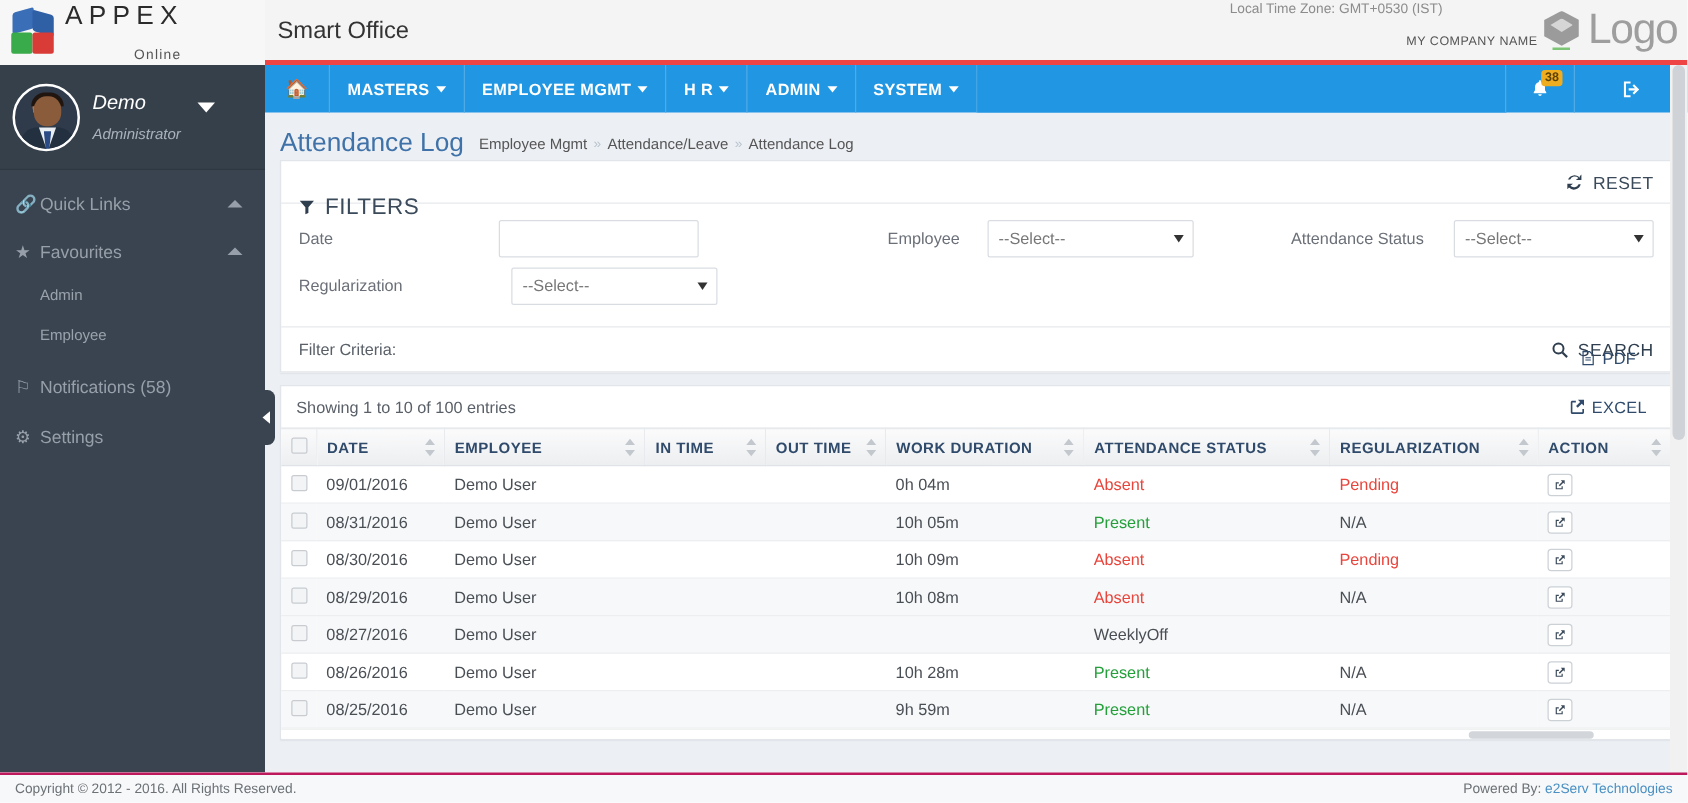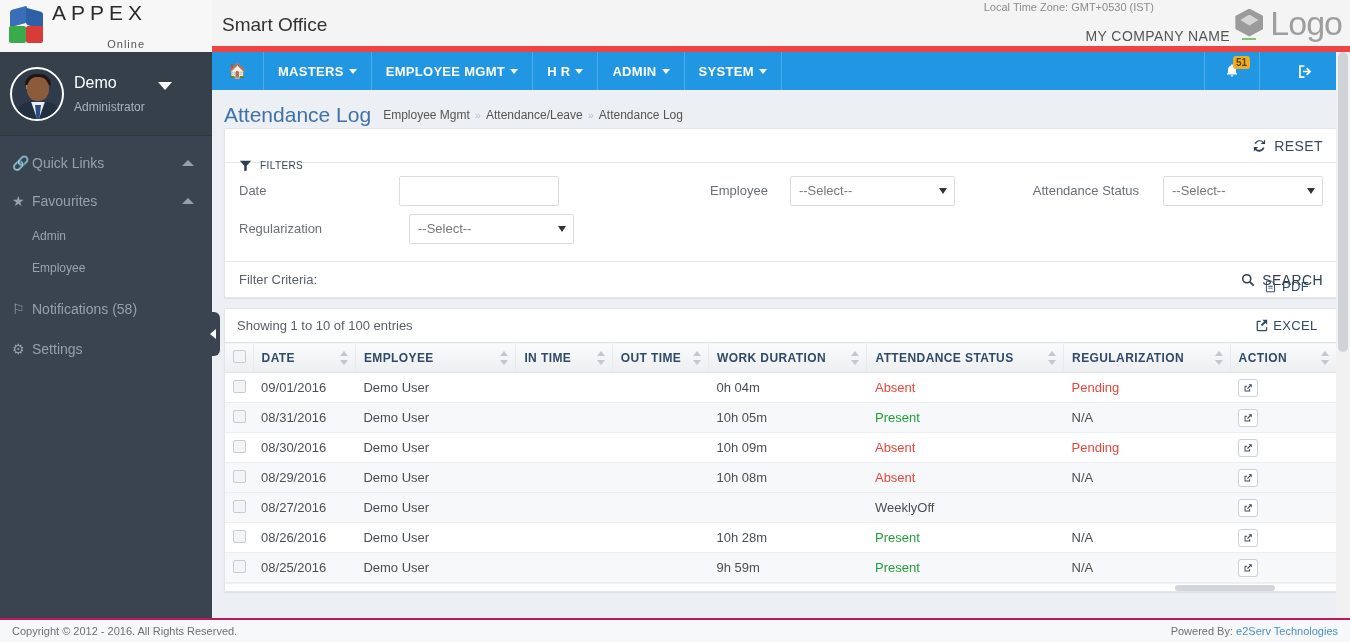--- a/index.html
+++ b/index.html
@@ -8,21 +8,21 @@
     font-family: "Liberation Sans", sans-serif;
     background: #ffffff;
     overflow: hidden;
   }
   .app { position: relative; width: 1350px; height: 642px; }
 
   
   .topbar {
     position: absolute; top: 0; left: 0; width: 1350px; height: 52px;
     background: #f4f4f4;
-    border-bottom: 6px solid #ef4444;
+    border-bottom: 4px solid #ef4444;
   }
   .brand {
     position: absolute; left: 0; top: 0; width: 212px; height: 52px;
     background: #f7f7f7;
     display: flex; align-items: center; padding-left: 6px;
   }
   .cube { width: 40px; height: 40px; position: relative; flex: none; }
   .cube i { position: absolute; display: block; width: 17px; height: 17px; border-radius: 2px; }
   .cube .c1 { left: 4px;  top: 2px;  background: #3a6fb8; transform: skewY(-16deg); }
   .cube .c2 { left: 20px; top: 4px;  background: #2f5fa5; transform: skewY(16deg); }
@@ -34,21 +34,21 @@
   .apptitle {
     position: absolute; left: 222px; top: 14px;
     font-size: 19px; color: #333;
   }
   .tzline {
     position: absolute; right: 196px; top: 1px;
     font-size: 11px; color: #8c8c8c; margin-left: 35px;
   }
   .company {
     position: absolute; right: 120px; top: 28px;
-    font-size: 14px; color: #555; letter-spacing: .4px;
+    font-size: 10px; color: #555; letter-spacing: .4px;
   }
   .logo-right {
     position: absolute; right: 8px; top: 4px;
     display: flex; align-items: center; gap: 3px;
   }
   .logo-box { width: 34px; height: 36px; position: relative; }
   .logo-box .hex {
     position: absolute; left: 2px; top: 3px; width: 28px; height: 28px;
     background: #9b9b9b;
     clip-path: polygon(50% 0%, 100% 27%, 100% 73%, 50% 100%, 0% 73%, 0% 27%);
@@ -73,21 +73,21 @@
   .avatar {
     width: 54px; height: 54px; border-radius: 50%; flex: none;
     background: radial-gradient(circle at 50% 34%, #b07a56 0 26%, #2f3a4a 27% 100%);
     border: 2px solid #ffffff; overflow: hidden; position: relative;
   }
   .avatar .face { position: absolute; left: 15px; top: 8px; width: 22px; height: 24px; border-radius: 45%; background: #8a5c3c; }
   .avatar .hair { position: absolute; left: 13px; top: 5px; width: 26px; height: 11px; border-radius: 13px 13px 0 0; background: #20150f; }
   .avatar .suit { position: absolute; left: 4px; top: 33px; width: 44px; height: 22px; background: #23303f; border-radius: 14px 14px 0 0; }
   .avatar .shirt { position: absolute; left: 19px; top: 33px; width: 14px; height: 20px; background: #e9eef2; clip-path: polygon(0 0,100% 0,50% 100%); }
   .avatar .tie { position: absolute; left: 23px; top: 36px; width: 6px; height: 17px; background: #2a4b86; clip-path: polygon(0 0,100% 0,70% 100%,30% 100%); }
-  .uinfo { margin-left: 10px; }
+  .uinfo { margin-left: 10px; font-style: italic; }
   .uname { color: #ffffff; font-size: 16px; }
   .urole { color: #aab3bc; font-size: 12px; margin-top: 8px; }
   .ucaret {
     position: absolute; right: 40px; top: 30px;
     width: 0; height: 0; border-left: 7px solid transparent;
     border-right: 7px solid transparent; border-top: 8px solid #ffffff;
   }
   .snav { padding-top: 8px; }
   .sitem {
     height: 38px; display: flex; align-items: center;
@@ -141,21 +141,21 @@
   .pagehead { height: 38px; display: flex; align-items: center; padding: 12px 0 0 12px; }
   .ptitle { font-size: 21px; color: #3f72a8; font-weight: normal; }
   .crumbs { margin-left: 12px; font-size: 12px; color: #555; display: flex; align-items: center; gap: 5px; }
   .crumbs .sep { color: #b8c4cf; font-size: 11px; }
 
   .panel { background: #ffffff; margin: 0 12px; border: 1px solid #e2e6ea; box-shadow: 0 1px 1px rgba(0,0,0,.05); }
   .panelhead {
     height: 34px; display: flex; align-items: center; justify-content: space-between;
     padding: 0 14px; border-bottom: 1px solid #e6e9ed;
   }
-  .ptag { font-size: 10px; color: #3b4a5a; letter-spacing: .4px; display: flex; align-items: center; gap: 8px; margin-top: 40px; }
+  .ptag { font-size: 18px; color: #3b4a5a; letter-spacing: .4px; display: flex; align-items: center; gap: 8px; margin-top: 40px; }
   .reset { font-size: 14px; color: #3b4a5a; letter-spacing: .4px; display: flex; align-items: center; gap: 7px; }
 
   .filterbody { padding: 12px 14px 10px 14px; }
   .frow { display: flex; align-items: center; height: 31px; margin-bottom: 7px; }
   .flabel { font-size: 13px; color: #6b7078; }
   .fctrl { }
   .inp {
     height: 30px; border: 1px solid #d9dde2; background: #fff; border-radius: 2px;
     font-size: 13px; color: #777; padding: 0 8px; line-height: 28px;
   }
@@ -337,21 +337,21 @@
       </div>
       <div class="navitem">
         <span>SYSTEM</span>
         <span class="dncaret"></span>
       </div>
       <div class="navspacer"></div>
       <div class="navicon">
         <svg class="ico-svg" width="16" height="16" viewBox="0 0 16 16">
           <path fill="#ffffff" d="M8 1.2c-.5 0-.9.4-.9.9v.4C5.3 2.9 4 4.5 4 6.4v2.8l-1 1.6v.7h10v-.7l-1-1.6V6.4c0-1.9-1.3-3.5-3.1-3.9v-.4c0-.5-.4-.9-.9-.9zM6.6 12.3c.1.8.7 1.4 1.4 1.4s1.3-.6 1.4-1.4H6.6z"></path>
         </svg>
-        <span class="badge">51</span>
+        <span class="badge">38</span>
       </div>
       <div class="navicon last">
         <svg class="ico-svg" width="17" height="17" viewBox="0 0 16 16">
           <path fill="#ffffff" d="M2 2h5v1.6H3.6v8.8H7V14H2V2z"></path>
           <path fill="#ffffff" d="M9.6 4.2L8.5 5.3l1.9 1.9H5.6v1.6h4.8l-1.9 1.9 1.1 1.1L13.5 8 9.6 4.2z"></path>
         </svg>
       </div>
     </div>
 
     <div class="pagehead">

